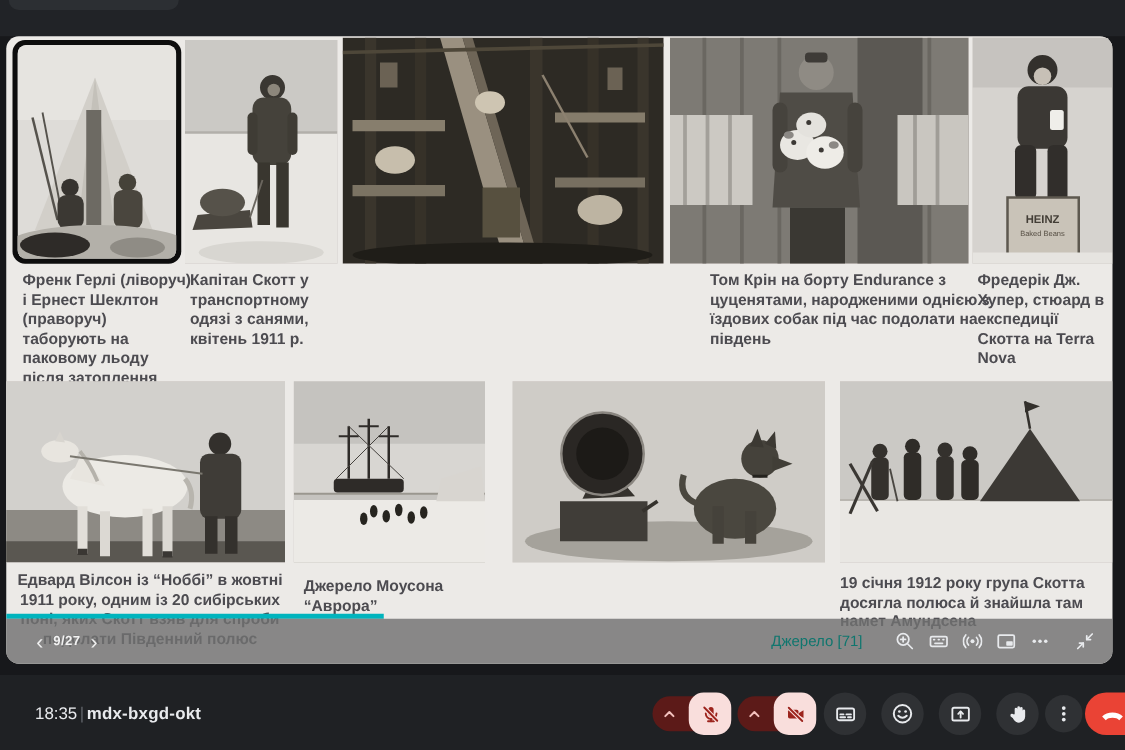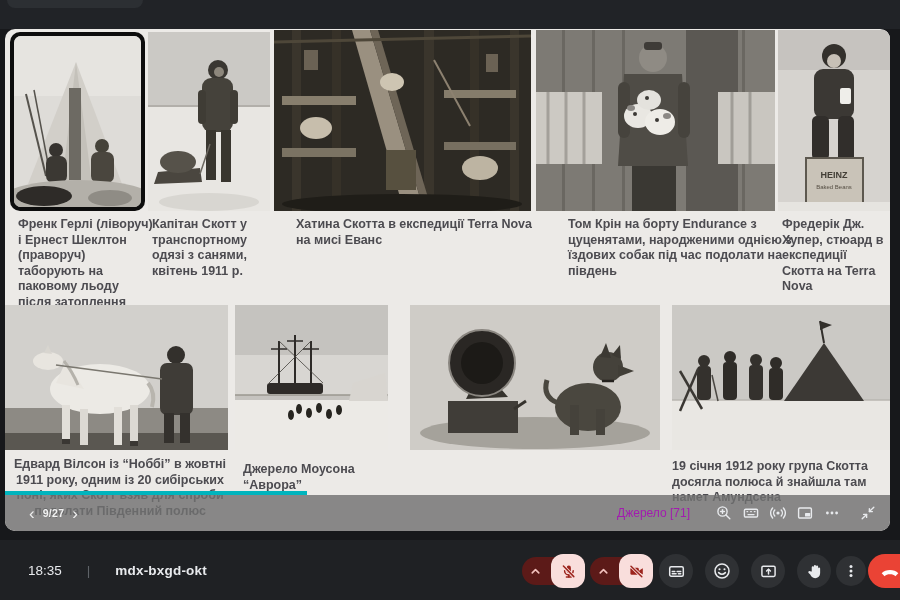--- a/index.html
+++ b/index.html
@@ -15,26 +15,26 @@
   .photo svg{display:block;width:100%;height:100%;}
   .framed{background:#0d0d0d;border-radius:10px;padding:4px;box-sizing:border-box;}
   .framed svg{border-radius:7px;}
   .cap{position:absolute;font-weight:bold;font-size:12.5px;line-height:15.5px;color:#4c4b50;}
   #progress{left:0;top:462px;width:302px;height:4px;background:#00b4bd;}
   
   #viewbar{left:0;top:466px;width:885px;height:36px;background:rgba(114,114,114,0.82);
            border-radius:0 0 10px 10px;display:flex;align-items:center;color:#f2f2f2;}
   .navchev{font-size:17px;line-height:17px;color:#efefef;cursor:default;padding:0 6px;}
   #pagenum{font-size:10.5px;font-weight:bold;letter-spacing:.3px;margin:0 2px;}
-  #srclabel{font-size:12px;color:#a21caf;margin-right:20px;}
+  #srclabel{font-size:12px;color:#0f766e;margin-right:20px;}
   .vicon{width:17px;height:17px;margin:0 5px;display:inline-flex;align-items:center;justify-content:center;}
   .vicon svg{width:16px;height:16px;}
   
   #meetbar{left:0;top:540px;width:900px;height:60px;background:#1f2124;}
-  #timecode{left:28px;top:563px;font-size:13.5px;color:#e8eaed;display:flex;gap:25px;align-items:center;}
+  #timecode{left:28px;top:563px;font-size:13.5px;color:#e8eaed;display:flex;gap:2px;align-items:center;}
   #timecode .div{color:#5f6368;}
   #timecode .code{font-weight:bold;letter-spacing:.2px;}
   .chevbtn{position:absolute;top:557px;width:38px;height:28px;background:#5c1a18;
            border-radius:14px 0 0 14px;display:flex;align-items:center;justify-content:flex-start;padding-left:6px;box-sizing:border-box;}
   .mutebtn{position:absolute;top:554px;width:34px;height:34px;background:#f9dedc;border-radius:12px;
            display:flex;align-items:center;justify-content:center;}
   .circbtn{position:absolute;top:554px;width:34px;height:34px;background:#2f3134;border-radius:50%;
            display:flex;align-items:center;justify-content:center;}
   #leavebtn{position:absolute;left:868px;top:554px;width:54px;height:34px;background:#ea4335;
             border-radius:17px;display:flex;align-items:center;justify-content:flex-start;padding-left:11px;box-sizing:border-box;}
@@ -161,21 +161,20 @@
           <rect x="60" y="86" width="16" height="46" rx="5" fill="#312e2b"></rect>
         <rect x="28" y="128" width="57" height="46" fill="#c9c3b8" stroke="#5d584f" stroke-width="2"></rect>
         <text x="56" y="148" text-anchor="middle" font-size="9" font-weight="bold" fill="#433e36" font-family="Liberation Sans, sans-serif">HEINZ</text>
         <text x="56" y="159" text-anchor="middle" font-size="6" fill="#564f44" font-family="Liberation Sans, sans-serif">Baked Beans</text>
         <rect x="0" y="172" width="112" height="9" fill="#e6e4e0"></rect>
       </svg>
     </div>
 
     <div class="cap" style="left:13px;top:188px;width:136px;">Френк Герлі (ліворуч) і Ернест Шеклтон (праворуч) таборують на паковому льоду після затоплення Endurance, 1915 р.</div>
     <div class="cap" style="left:147px;top:188px;width:112px;">Капітан Скотт у транспортному одязі з санями, квітень 1911 р.</div>
-    <div class="cap" style="left:291px;top:188px;width:245px;">Хатина Скотта в експедиції Terra Nova на мисі Еванс</div>
     <div class="cap" style="left:563px;top:188px;width:238px;">Том Крін на борту Endurance з цуценятами, народженими однією з їздових собак під час подолати на південь</div>
     <div class="cap" style="left:777px;top:188px;width:108px;">Фредерік Дж. Хупер, стюард в експедиції Скотта на Terra Nova</div>
 
     <div class="photo" style="left:-5px;top:276px;width:228px;height:145px;">
       <svg viewBox="0 0 228 145" preserveAspectRatio="none">
         <rect width="228" height="145" fill="#d2d0cc"></rect>
         <rect y="103" width="228" height="42" fill="#8d8a84"></rect>
           <rect y="128" width="228" height="17" fill="#5a5751"></rect>
         <ellipse cx="100" cy="84" rx="50" ry="25" fill="#eceae5"></ellipse>
         <rect x="62" y="100" width="8" height="38" fill="#e2dfd9"></rect>

